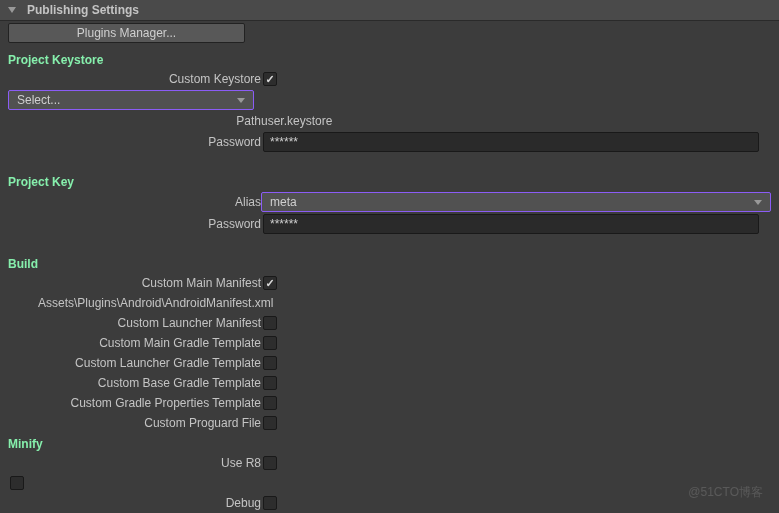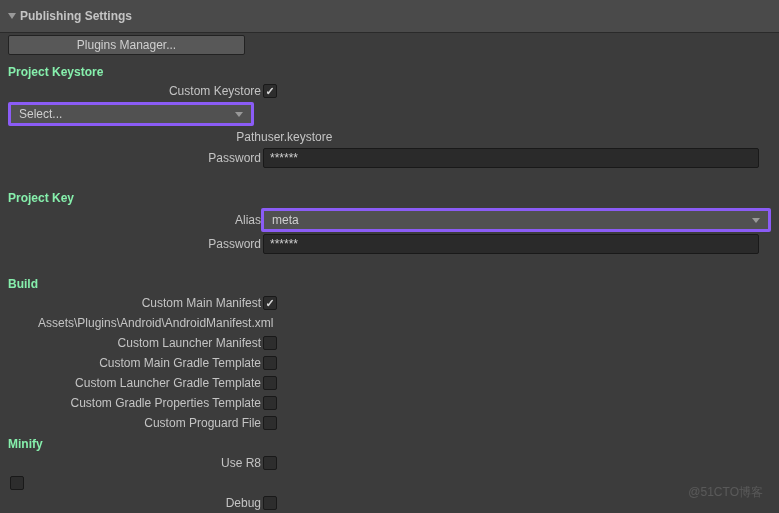--- a/index.html
+++ b/index.html
@@ -12,24 +12,24 @@
     body {
       background: #3c3c3c;
       color: #c4c4c4;
       width: 779px;
       height: 513px;
       overflow: hidden;
       position: relative;
     }
     .section-header {
       background: #4a4a4a;
-      padding: 9px 8px;
-      display: flex;
-      align-items: center;
-      gap: 4px;
+      padding: 3px 8px;
+      display: flex;
+      align-items: center;
+      gap: 11px;
       border-bottom: 1px solid #2a2a2a;
     }
     .foldout-arrow {
       width: 0;
       height: 0;
       border-left: 4px solid transparent;
       border-right: 4px solid transparent;
       border-top: 6px solid #999;
     }
     .section-title {
@@ -89,21 +89,21 @@
     }
     .checkbox.checked::after {
       content: "✓";
       color: #d8d8d8;
       font-size: 11px;
       font-weight: bold;
       line-height: 1;
     }
     .dropdown {
       background: #515151;
-      border: 3px solid #8b5cf6;
+      border: 1px solid #8b5cf6;
       color: #cfcfcf;
       padding: 2px 8px;
       border-radius: 2px;
       display: flex;
       align-items: center;
       justify-content: space-between;
       cursor: pointer;
     }
     .dropdown-narrow {
       width: 246px;
@@ -217,20 +217,24 @@
   <div class="row">
     <div class="label">Custom Main Gradle Template</div>
     <div class="checkbox"></div>
   </div>
 
   <div class="row">
     <div class="label">Custom Launcher Gradle Template</div>
     <div class="checkbox"></div>
   </div>
 
+  <div class="row">
+    <div class="label">Custom Base Gradle Template</div>
+    <div class="checkbox"></div>
+  </div>
 
   <div class="row">
     <div class="label">Custom Gradle Properties Template</div>
     <div class="checkbox"></div>
   </div>
 
   <div class="row">
     <div class="label">Custom Proguard File</div>
     <div class="checkbox"></div>
   </div>

